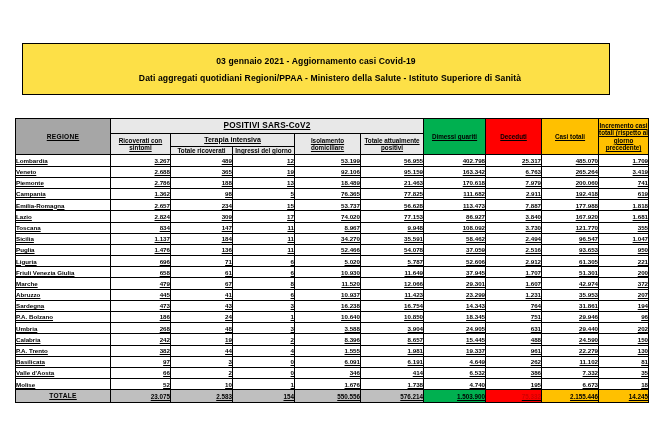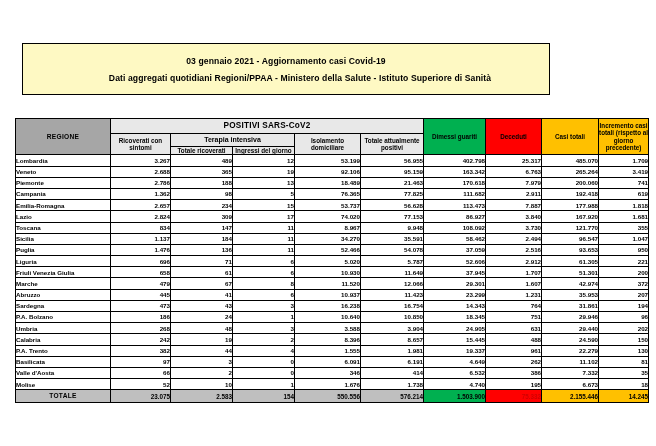--- a/index.html
+++ b/index.html
@@ -17,24 +17,24 @@
     height: 446px;
     background: #ffffff;
     overflow: hidden;
   }
 
   
   .title-box {
     position: absolute;
     left: 22px;
     top: 43px;
-    width: 528px;
+    width: 588px;
     height: 52px;
     border: 1px solid #000000;
-    background: #fef9c3;
+    background: #fde047;
     display: flex;
     flex-direction: column;
     align-items: center;
     justify-content: center;
     gap: 7px;
   }
   .title-line1 {
     font-size: 8.6px;
     font-weight: bold;
     color: #000000;
@@ -49,20 +49,21 @@
     white-space: nowrap;
     margin-left: 28px;
   }
 
   
   .tbl-wrap {
     position: absolute;
     left: 15px;
     top: 118px;
     width: 633px;
+    text-decoration: underline;
   }
   table.covid {
     border-collapse: collapse;
     table-layout: fixed;
     width: 633px;
     font-size: 6.2px;
     color: #000000;
   }
   table.covid th,
   table.covid td {

